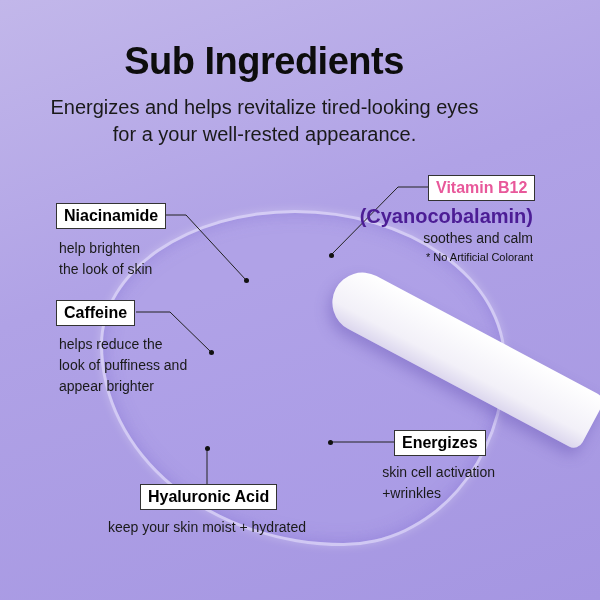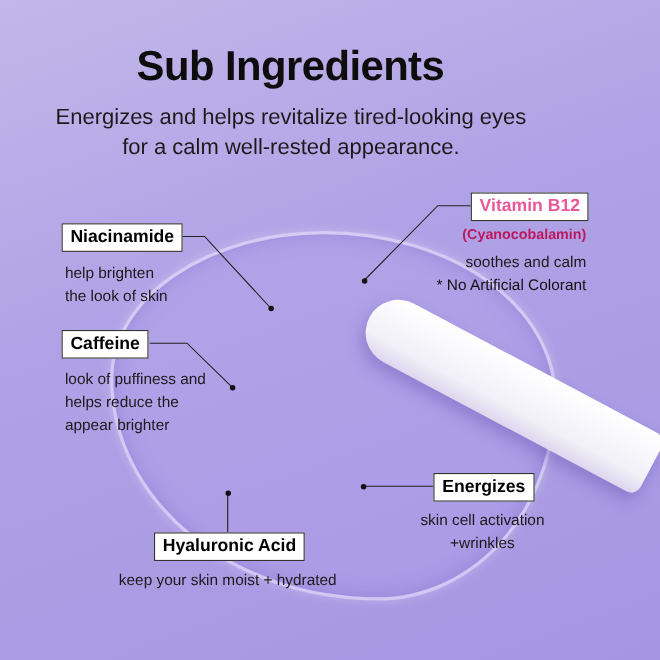--- a/index.html
+++ b/index.html
@@ -33,33 +33,33 @@
     box-shadow: 0 8px 14px rgba(90,70,170,0.35);
   }
   .label-box {
     position: absolute; background: #fff; border: 1px solid #333;
     font-weight: bold; font-size: 16px; padding: 3px 7px; color: #000000; white-space: nowrap;
   }
   .desc { position: absolute; font-size: 14px; line-height: 21px; color: #1a1a1a; }
   .dot { position: absolute; width: 5px; height: 5px; border-radius: 50%; background: #111; }
   svg.lines { position: absolute; left: 0; top: 0; }
   .pink { color: #e8589a; }
-  .cyano { position: absolute; font-weight: bold; font-size: 13px; color: #be185d; }
-  .note { position: absolute; font-size: 14px; color: #111; }
+  .cyano { position: absolute; font-weight: bold; font-size: 20px; color: #4c1d95; }
+  .note { position: absolute; font-size: 11px; color: #111; }
 </style>
 </head>
 <body>
 
 <div class="blob"></div>
 <div class="spatula"></div>
 
 <div class="title">Sub Ingredients</div>
 <div class="subtitle">
   <div>Energizes and helps revitalize tired-looking eyes</div>
-  <div><span>for a calm </span><b>well-rested appearance.</b></div>
+  <div><span>for a your </span><b>well-rested appearance.</b></div>
 </div>
 
 <svg class="lines" width="600" height="600">
   <polyline points="164,215 186,215 246,280" fill="none" stroke="#222" stroke-width="1"></polyline>
   <polyline points="136,312 170,312 211,352" fill="none" stroke="#222" stroke-width="1"></polyline>
   <polyline points="428,187 398,187 331,255" fill="none" stroke="#222" stroke-width="1"></polyline>
   <polyline points="207,448 207,484" fill="none" stroke="#222" stroke-width="1"></polyline>
   <polyline points="330,442 394,442" fill="none" stroke="#222" stroke-width="1"></polyline>
 </svg>
 <div class="dot" style="left:244px;top:278px"></div>
@@ -69,30 +69,30 @@
 <div class="dot" style="left:328px;top:440px"></div>
 
 <div class="label-box" style="left:56px;top:203px">Niacinamide</div>
 <div class="desc" style="left:59px;top:238px">
   <div>help brighten</div>
   <div>the look of skin</div>
 </div>
 
 <div class="label-box" style="left:56px;top:300px">Caffeine</div>
 <div class="desc" style="left:59px;top:334px">
+  <div>helps reduce the</div>
   <div>look of puffiness and</div>
-  <div>helps reduce the</div>
   <div>appear brighter</div>
 </div>
 
 <div class="label-box pink" style="left:428px;top:175px">Vitamin B12</div>
 <div class="cyano" style="right:67px;top:205px">(Cyanocobalamin)</div>
 <div class="desc" style="right:67px;top:228px">soothes and calm</div>
 <div class="note" style="right:67px;top:251px">* No Artificial Colorant</div>
 
 <div class="label-box" style="left:140px;top:484px">Hyaluronic Acid</div>
 <div class="desc" style="left:108px;top:517px">keep your skin moist + hydrated</div>
 
 <div class="label-box" style="left:394px;top:430px">Energizes</div>
-<div class="desc" style="right:105px;top:462px;text-align:center">
+<div class="desc" style="right:105px;top:462px;text-align:left">
   <div>skin cell activation</div>
   <div>+wrinkles</div>
 </div>
 
 </body></html>

